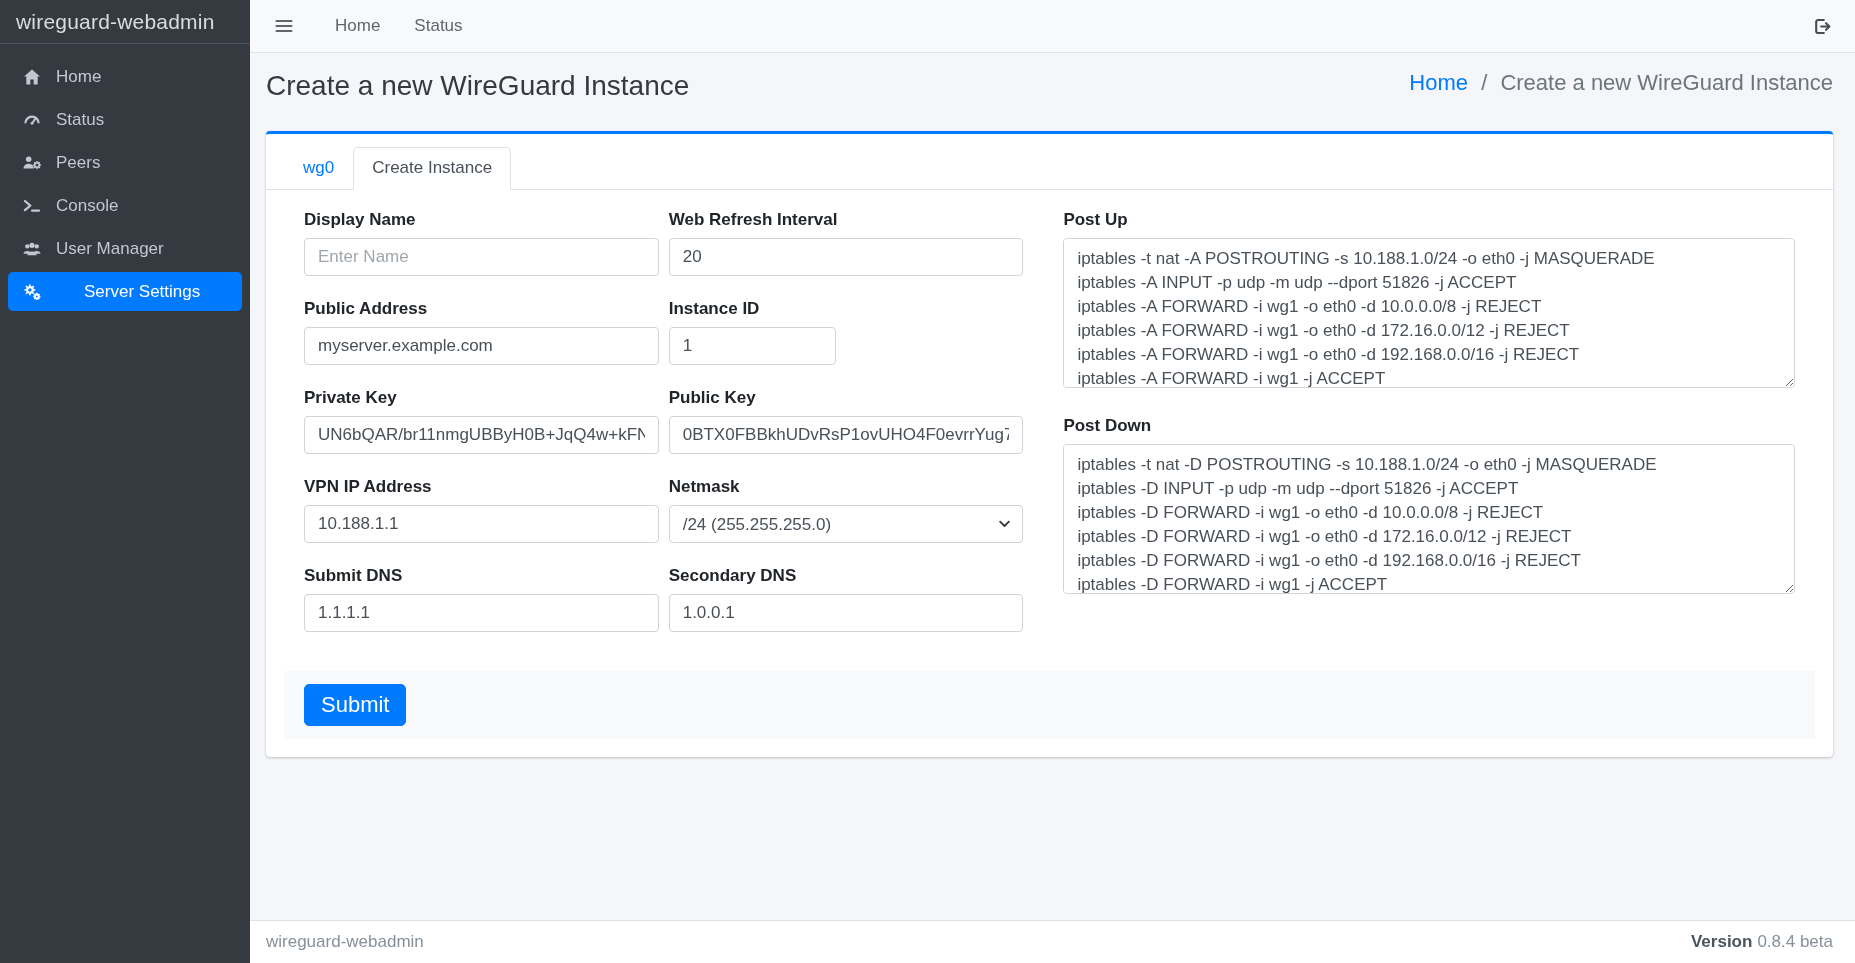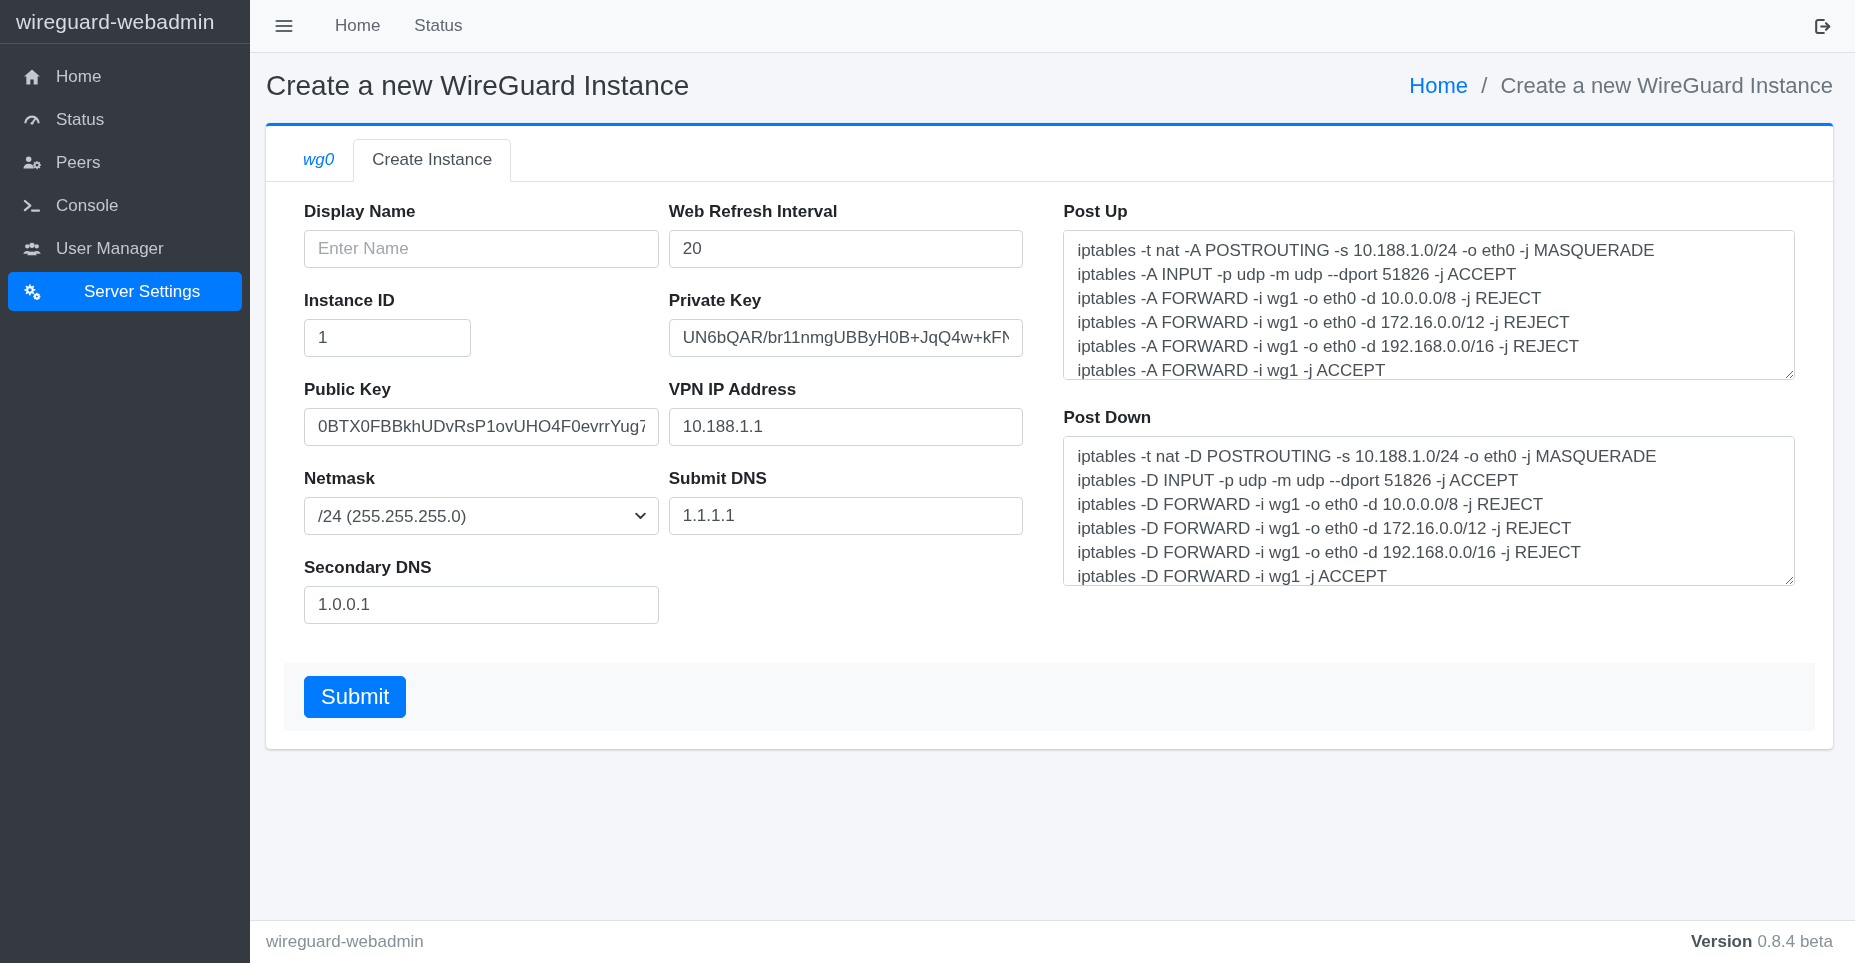--- a/index.html
+++ b/index.html
@@ -36,40 +36,40 @@
   }
   .topnav .burger { display:flex; align-items:center; cursor:pointer; margin-right:24px; }
   .topnav .burger svg { width:20px; height:20px; }
   .topnav .nav-link { padding:0 17px; color:#5f666d; text-decoration:none; cursor:pointer; }
   .topnav .spacer { flex:1; }
   .topnav .logout { cursor:pointer; display:flex; align-items:center; color:#454c52; }
   .topnav .logout svg { width:21px; height:21px; }
 
   .content { flex:1; background:#f4f6f9; overflow:hidden; }
   .content-header {
-    display:flex; align-items:center; justify-content:space-between;
-    padding:17px 22px 21px 16px;
+    display:flex; justify-content:space-between;
+    padding:17px 22px 29px 16px;
   }
   .content-header h1 { margin:0; font-size:28px; font-weight:500; color:#343a40; }
   .breadcrumb { font-size:22px; color:#6c757d; white-space:nowrap; }
   .breadcrumb a { color:#007bff; text-decoration:none; cursor:pointer; }
   .breadcrumb .sep { margin:0 7px; color:#6c757d; }
 
   
   .card {
     background:#fff; margin:0 22px 0 16px; border-radius:4px;
     border-top:3px solid #007bff;
     box-shadow:0 0 1px rgba(0,0,0,.125), 0 1px 3px rgba(0,0,0,.2);
   }
   .card-header { padding:13px 18px 0 18px; border-bottom:1px solid #dee2e6; display:flex; }
   .tab {
     padding:10px 18px 11px; font-size:17px; margin-bottom:-1px; cursor:pointer;
     border:1px solid transparent; border-radius:5px 5px 0 0; white-space:nowrap;
   }
-  .tab.inactive { color:#007bff;font-style:italic; }
+  .tab.inactive { color:#007bff; }
   .tab.active { color:#495057; background:#fff; border-color:#dee2e6 #dee2e6 #fff; }
 
   .card-body { padding:20px 18px 18px; }
   .form-flex { display:flex; }
   .fg-left  { width:49.6%; padding:0 20px; }
   .fg-right { width:50.4%; padding:0 20px; }
   .grid2 { display:grid; grid-template-columns:1fr 1fr; column-gap:10px; }
   .split2 { display:grid; grid-template-columns:1fr 1fr; column-gap:20px; }
 
   .form-group { margin-bottom:23px; }
@@ -270,20 +270,24 @@
               <div class="grid2">
                 <div class="form-group">
                   <label>Display Name</label>
                   <input class="form-control" placeholder="Enter Name" style="">
                 </div>
                 <div class="form-group">
                   <label>Web Refresh Interval</label>
                   <input class="form-control" value="20" style="">
                 </div>
 
+                <div class="form-group">
+                  <label>Public Address</label>
+                  <input class="form-control" value="myserver.example.com" style="">
+                </div>
                 <div class="split2">
                   <div class="form-group">
                     <label>Instance ID</label>
                     <input class="form-control" value="1" style="">
                   </div>
                 </div>
 
                 <div class="form-group">
                   <label>Private Key</label>
                   <input class="form-control" value="UN6bQAR/br11nmgUBByH0B+JqQ4w+kFNFbmC8R" style="">

